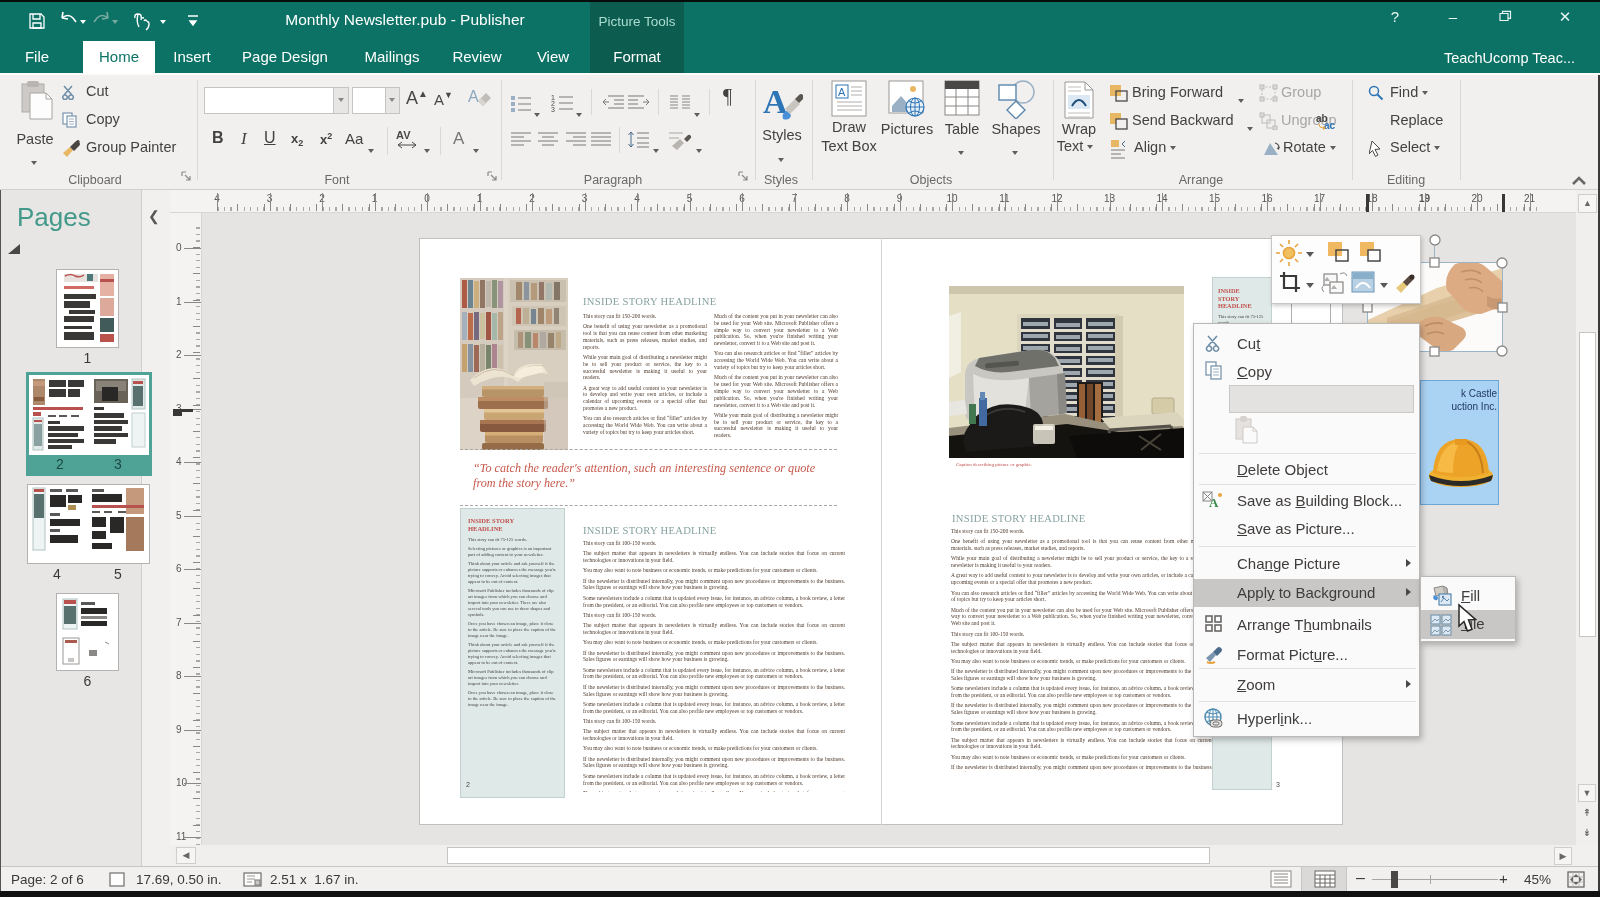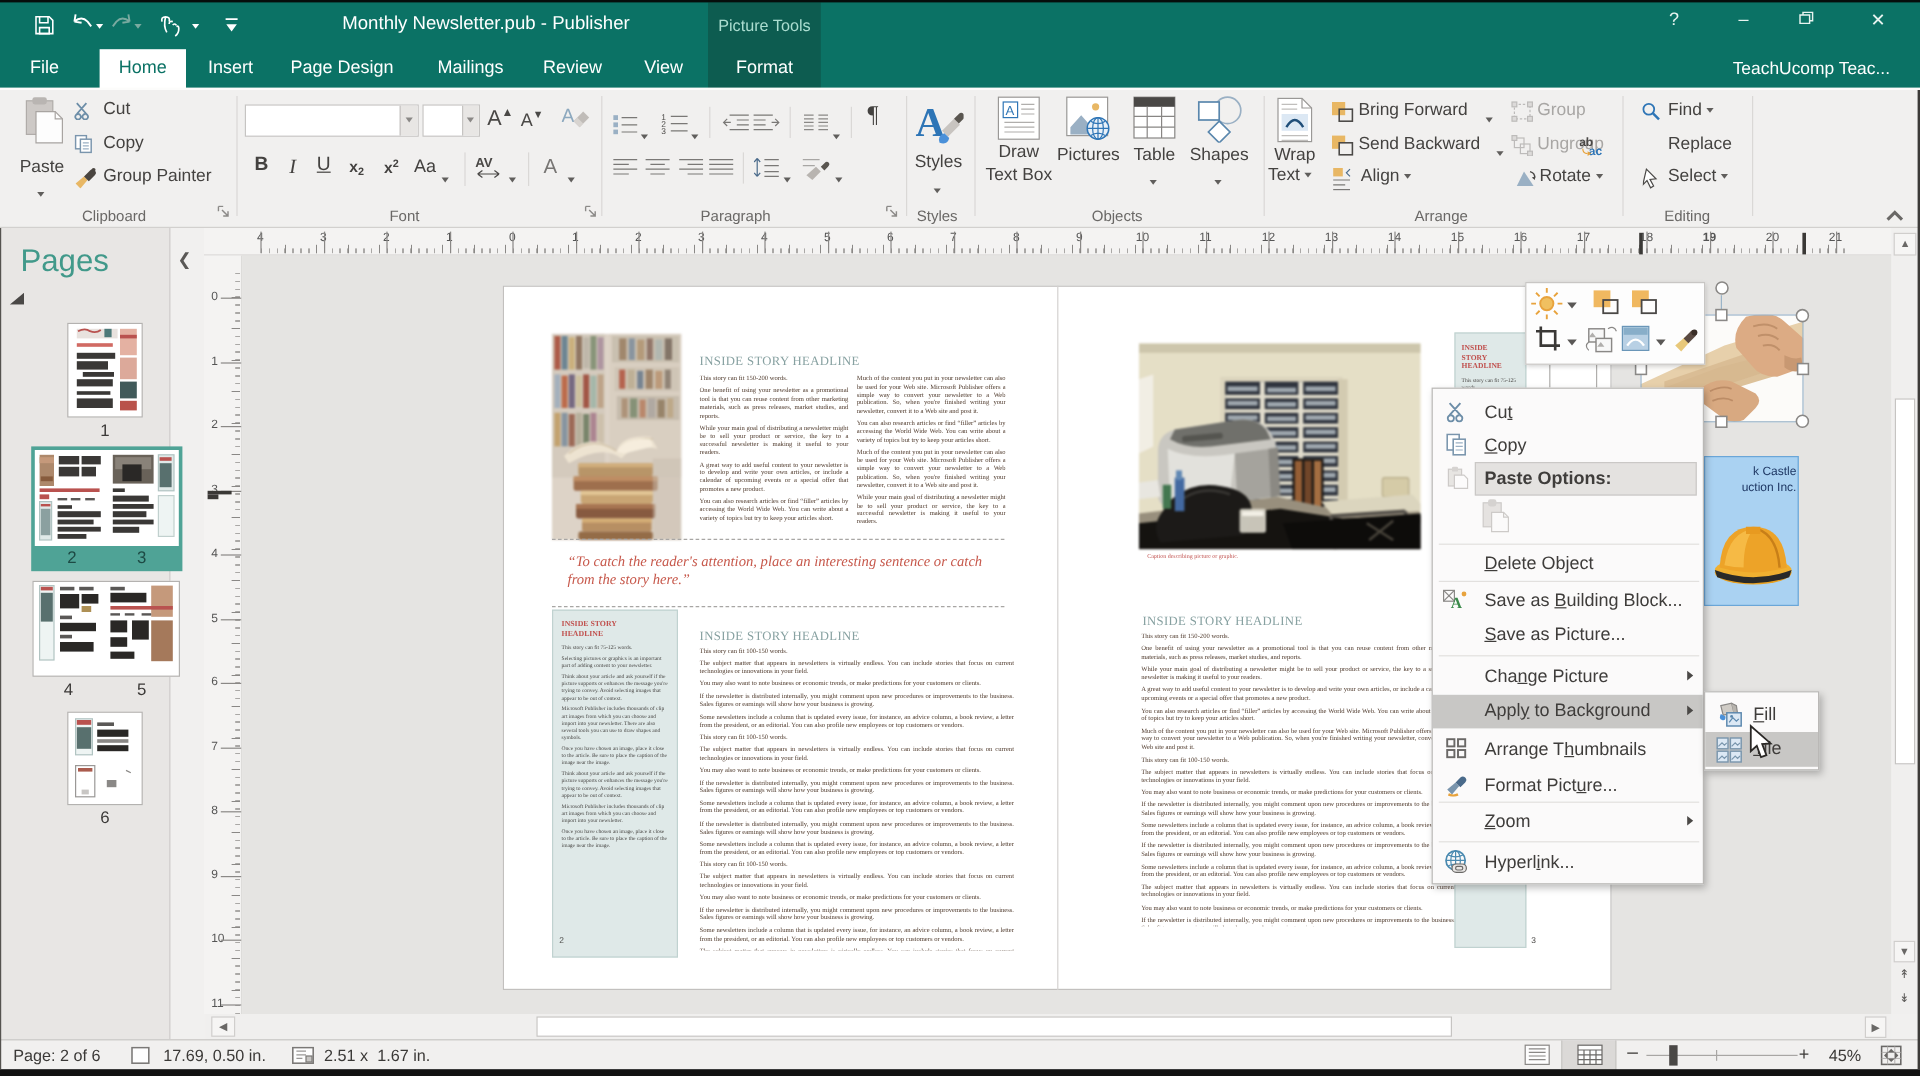--- a/index.html
+++ b/index.html
@@ -663,21 +663,21 @@
    <p>A great way to add useful content to your newsletter is to develop and write your own articles, or include a calendar of upcoming events or a special offer that promotes a new product.</p>
    <p>You can also research articles or find “filler” articles by accessing the World Wide Web. You can write about a variety of topics but try to keep your articles short.</p>
    <p>Much of the content you put in your newsletter can also be used for your Web site. Microsoft Publisher offers a simple way to convert your newsletter to a Web publication. So, when you're finished writing your newsletter, convert it to a Web site and post it.</p>
    <p>You can also research articles or find “filler” articles by accessing the World Wide Web. You can write about a variety of topics but try to keep your articles short.</p>
    <p>Much of the content you put in your newsletter can also be used for your Web site. Microsoft Publisher offers a simple way to convert your newsletter to a Web publication. So, when you're finished writing your newsletter, convert it to a Web site and post it.</p>
    <p>While your main goal of distributing a newsletter might be to sell your product or service, the key to a successful newsletter is making it useful to your readers.</p>
 
   </div>
  </div>
  <div class="abs" style="left:258px;top:236px;width:377px;border-top:1px dashed #a8a6a4;"></div>
- <div class="abs serif" style="left:271px;top:248px;width:348px;font-style:italic;font-size:12.2px;line-height:14.5px;color:#c7594c;">“To catch the reader's attention, place an interesting sentence or catch from the story here.”</div>
+ <div class="abs serif" style="left:271px;top:248px;width:348px;font-style:italic;font-size:12.2px;line-height:14.5px;color:#c7594c;">“To catch the reader's attention, such an interesting sentence or quote from the story here.”</div>
  <div class="abs" style="left:258px;top:292px;width:377px;border-top:1px dashed #a8a6a4;"></div>
 
  <div class="abs sidebar" style="left:258px;top:295px;width:105px;height:290px;padding:8px 7px;">
   <div class="sbhead" style="width:58px;">INSIDE STORY HEADLINE</div>
   <div class="sbtext" style="margin-top:5px;">
    <p style="margin-bottom:3px;">This story can fit 75-125 words.</p>
    <p style="margin-bottom:3px;">Selecting pictures or graphics is an important part of adding content to your newsletter.</p>
    <p style="margin-bottom:3px;">Think about your article and ask yourself if the picture supports or enhances the message you're trying to convey. Avoid selecting images that appear to be out of context.</p>
    <p style="margin-bottom:3px;">Microsoft Publisher includes thousands of clip art images from which you can choose and import into your newsletter. There are also several tools you can use to draw shapes and symbols.</p>
    <p style="margin-bottom:3px;">Once you have chosen an image, place it close to the article. Be sure to place the caption of the image near the image.</p>
@@ -927,28 +927,20 @@
     </div>
  <div class="mi" style="top:34px;">
       <svg class="abs" style="left:10px;top:3px;" width="20" height="20">
         <rect x="2" y="1" width="10" height="13" fill="#fff" stroke="#7a95ad" stroke-width="1.3"></rect>
         <rect x="7" y="5" width="10" height="13" fill="#fff" stroke="#7a95ad" stroke-width="1.3"></rect>
         <path d="M9,8 h6 M9,11 h6 M9,14 h6" stroke="#9ab0c4"></path>
       </svg>
       <span class="mtext"><u>C</u>opy</span>
     </div>
  <div class="abs" style="left:35px;top:61px;width:185px;height:28px;background:#e4e2e0;border:1px solid #cac8c6;"></div>
- <div class="mi" style="top:61px;">
-      <svg class="abs" style="left:10px;top:3px;" width="20" height="20" opacity="0.55">
-        <rect x="3" y="3" width="11" height="14" fill="#d8d4d0" stroke="#a8a4a0"></rect>
-        <rect x="6" y="1" width="5" height="4" rx="1" fill="#b8b4b0"></rect>
-        <path d="M8,8 h8 l3,3 v8 h-11 z" fill="#fdfdfd" stroke="#a8a4a0"></path>
-      </svg>
-      <span class="mtext" style="font-weight:bold;color:#3f3d3b;">Paste Options:</span>
-    </div>
  <div class="abs" style="left:40px;top:91px;"><svg width="26" height="32" opacity="0.5">
         <rect x="2" y="4" width="15" height="20" fill="#d0ccc8" stroke="#a09c98"></rect>
         <rect x="6" y="1" width="7" height="6" rx="2" fill="#b0aca8"></rect>
         <path d="M9,12 h10 l4,4 v12 h-14 z" fill="#fbfbfa" stroke="#a09c98"></path>
         <path d="M19,12 v4 h4" fill="none" stroke="#a09c98"></path>
       </svg></div>
  <div class="msep" style="top:129px;"></div>
  <div class="mi" style="top:132px;">
       <span class="mtext"><u>D</u>elete Object</span>
     </div>

